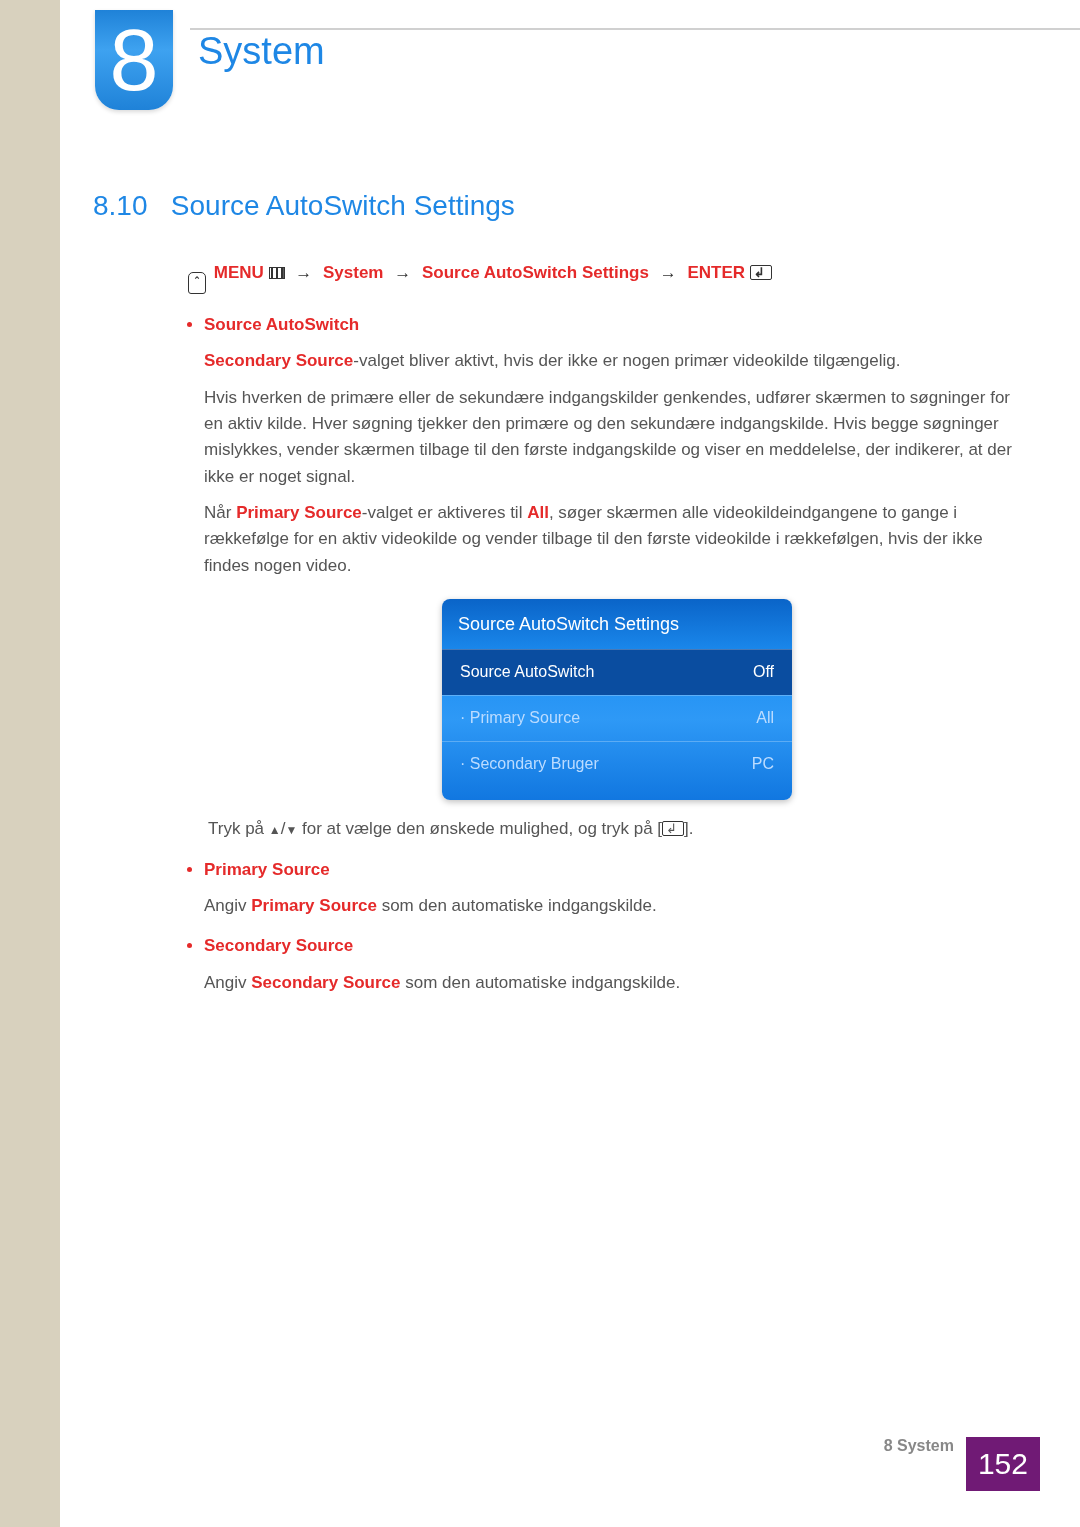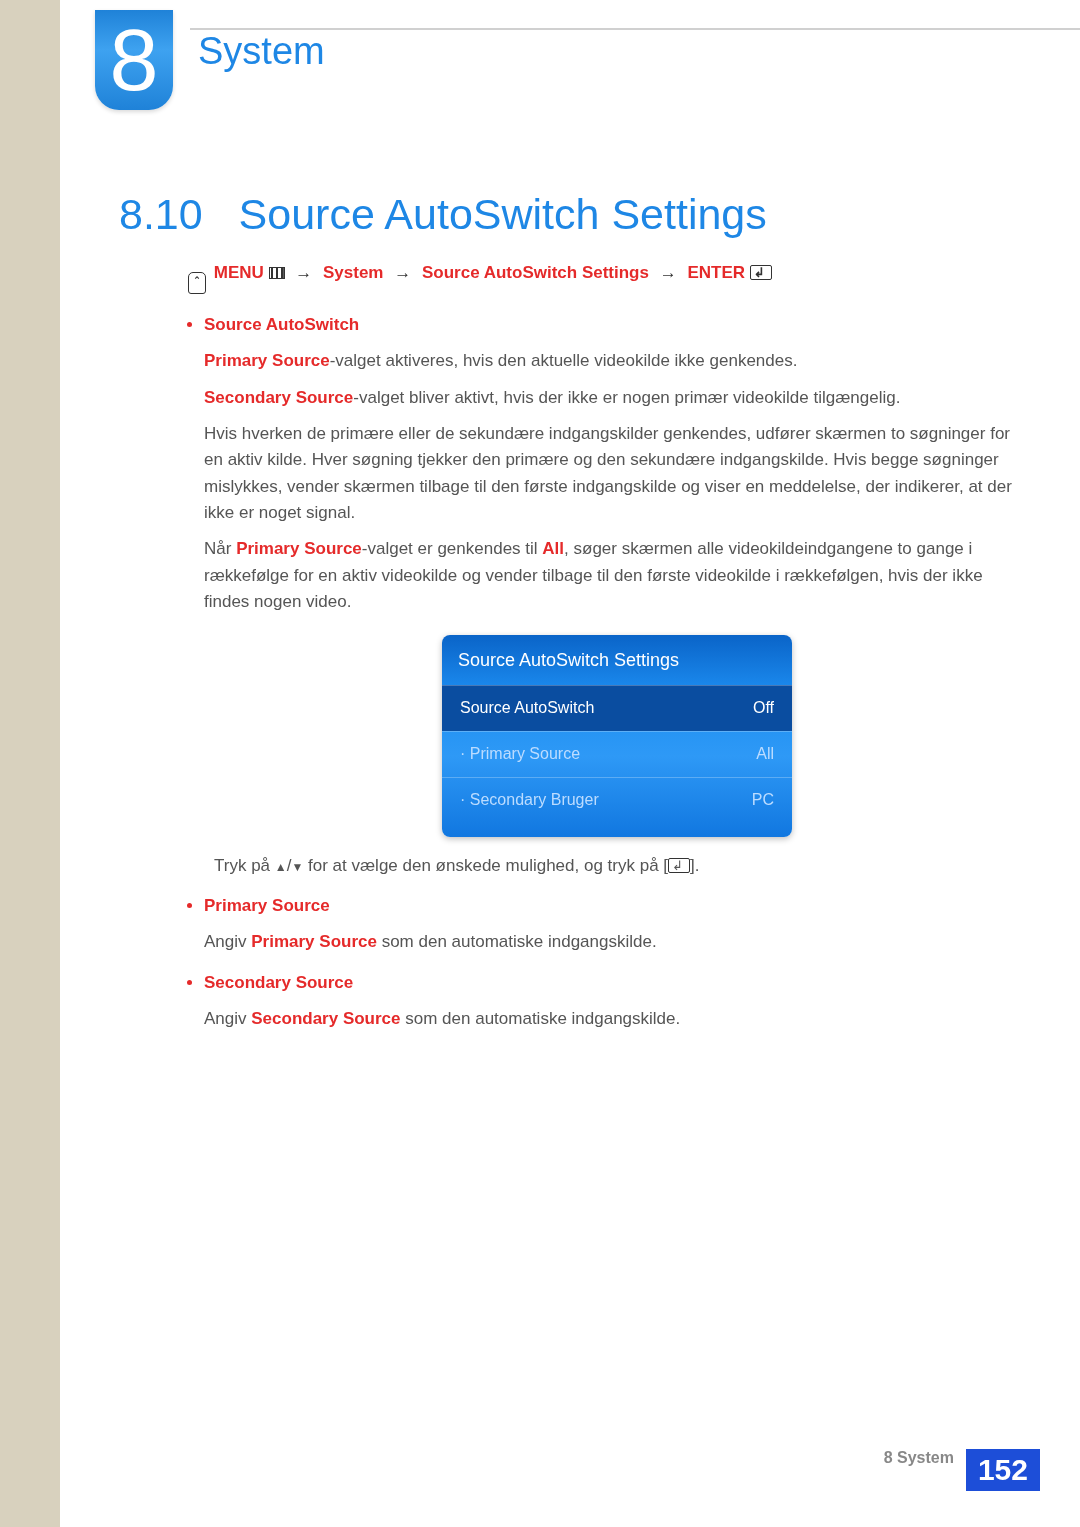--- a/index.html
+++ b/index.html
@@ -48,24 +48,23 @@
     left: 198px;
     top: 30px;
     font-size: 38px;
     color: #1e87e5;
     font-weight: 500;
   }
   .section-title {
     position: absolute;
     left: 93px;
     top: 190px;
-    font-size: 43px;
+    font-size: 28px;
     color: #1e87e5;
     font-weight: 500;
-    margin-left: 26px;
   }
   .content {
     position: absolute;
     left: 188px;
     top: 260px;
     right: 50px;
     font-size: 17px;
     line-height: 1.55;
     color: #555;
   }
@@ -134,37 +133,37 @@
     color: #bcdcff;
     border-top: 1px solid rgba(255,255,255,0.25);
   }
   .osd-row.selected {
     background: linear-gradient(#0a4da0, #0a4da0);
     color: #fff;
   }
   .osd-row .label { }
   .osd-row .val { }
   .osd-spacer { height: 14px; }
-  .nav-hint { margin: 4px 10px 14px; }
+  .nav-hint { margin: 4px 4px 14px; }
   .tri-up::before { content: "▲"; font-size: 12px; }
   .tri-down::before { content: "▼"; font-size: 12px; }
 
   .footer {
     position: absolute;
     right: 40px;
     bottom: 36px;
     display: flex; align-items: flex-start; gap: 12px;
   }
   .footer-text { font-size: 16px; color: #888; font-weight: bold; }
   .footer-page {
-    background: #1d4ed8;
+    background: #701a75;
     color: #fff;
     font-size: 30px;
-    font-weight: bold;
-    padding: 4px 12px;
+    font-weight: normal;
+    padding: 10px 12px;
   }
 </style>
 </head>
 <body>
 
 <div class="left-strip"></div>
 <div class="top-rule"></div>
 
 <div class="chapter-tab">8</div>
 <div class="chapter-title">System</div>
@@ -188,28 +187,25 @@
     <span class="arrow">→</span>
     <span class="hl">ENTER</span>
     <span class="enter-icon"></span>
   </div>
 
   <ul class="body">
 
     <li>
       <div class="sub-h">Source AutoSwitch</div>
       <p class="body-p">
-        <span class="hl">Primary Source</span><span>-valget aktiveres, hvis den aktuelle videokilde ikke genkendes.</span>
-      </p>
-      <p class="body-p">
         <span class="hl">Secondary Source</span><span>-valget bliver aktivt, hvis der ikke er nogen primær videokilde tilgængelig.</span>
       </p>
       <p class="body-p">Hvis hverken de primære eller de sekundære indgangskilder genkendes, udfører skærmen to søgninger for en aktiv kilde. Hver søgning tjekker den primære og den sekundære indgangskilde. Hvis begge søgninger mislykkes, vender skærmen tilbage til den første indgangskilde og viser en meddelelse, der indikerer, at der ikke er noget signal.</p>
       <p class="body-p">
-        <span>Når </span><span class="hl">Primary Source</span><span>-valget er genkendes til </span><span class="hl">All</span><span>, søger skærmen alle videokildeindgangene to gange i rækkefølge for en aktiv videokilde og vender tilbage til den første videokilde i rækkefølgen, hvis der ikke findes nogen video.</span>
+        <span>Når </span><span class="hl">Primary Source</span><span>-valget er aktiveres til </span><span class="hl">All</span><span>, søger skærmen alle videokildeindgangene to gange i rækkefølge for en aktiv videokilde og vender tilbage til den første videokilde i rækkefølgen, hvis der ikke findes nogen video.</span>
       </p>
 
       <div class="osd">
         <div class="osd-title">Source AutoSwitch Settings</div>
         <div class="osd-row selected">
           <span class="label">Source AutoSwitch</span>
           <span class="val">Off</span>
         </div>
         <div class="osd-row">
           <span class="label">· Primary Source</span>

